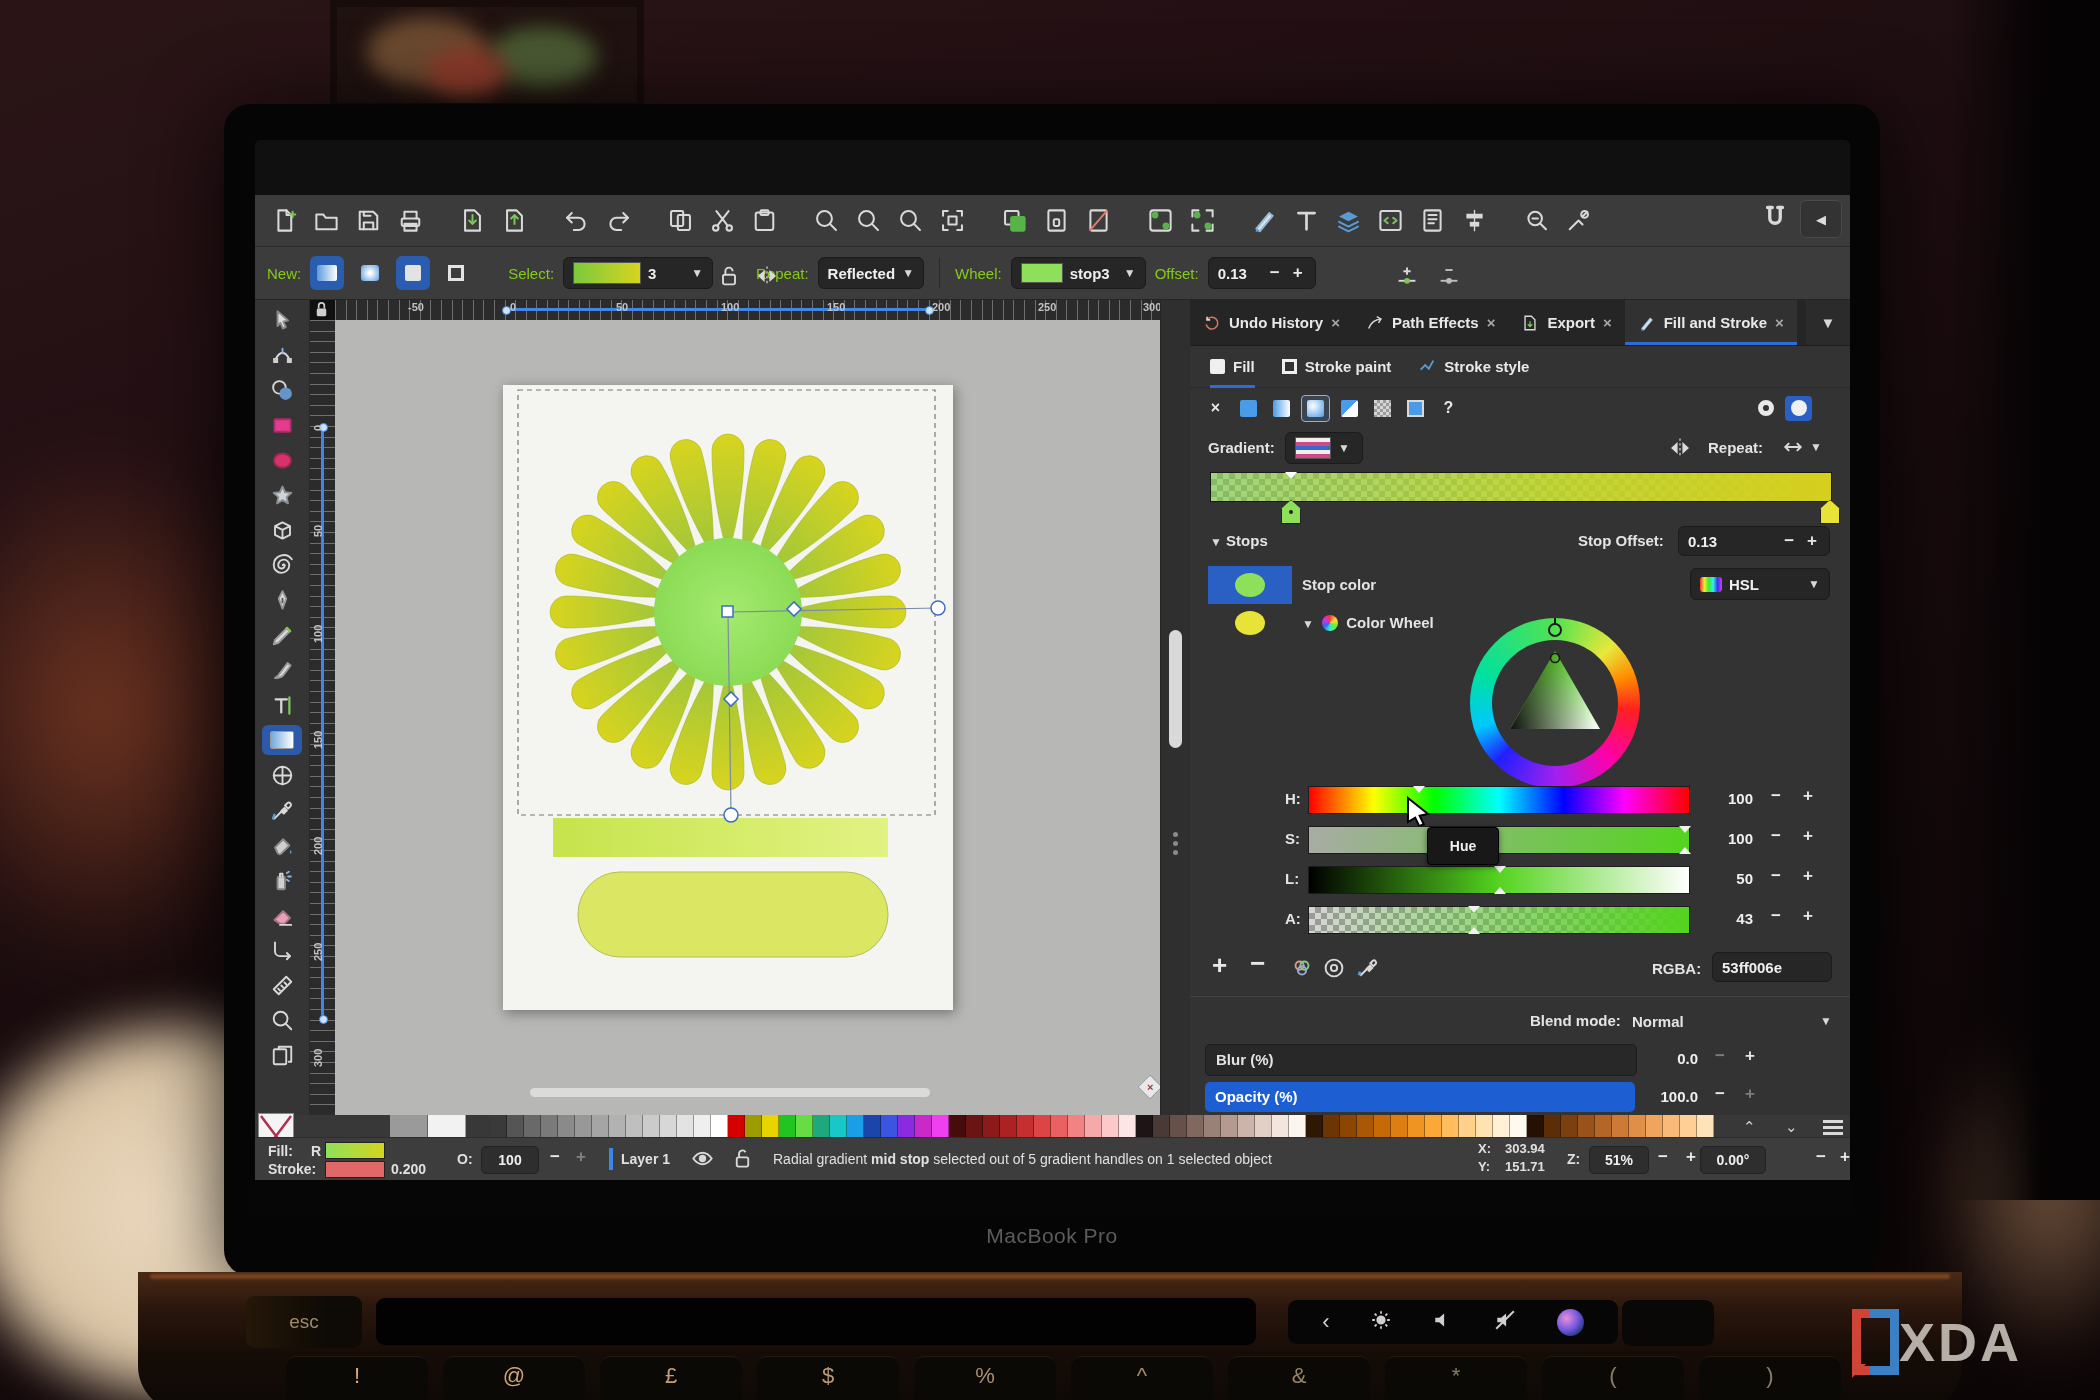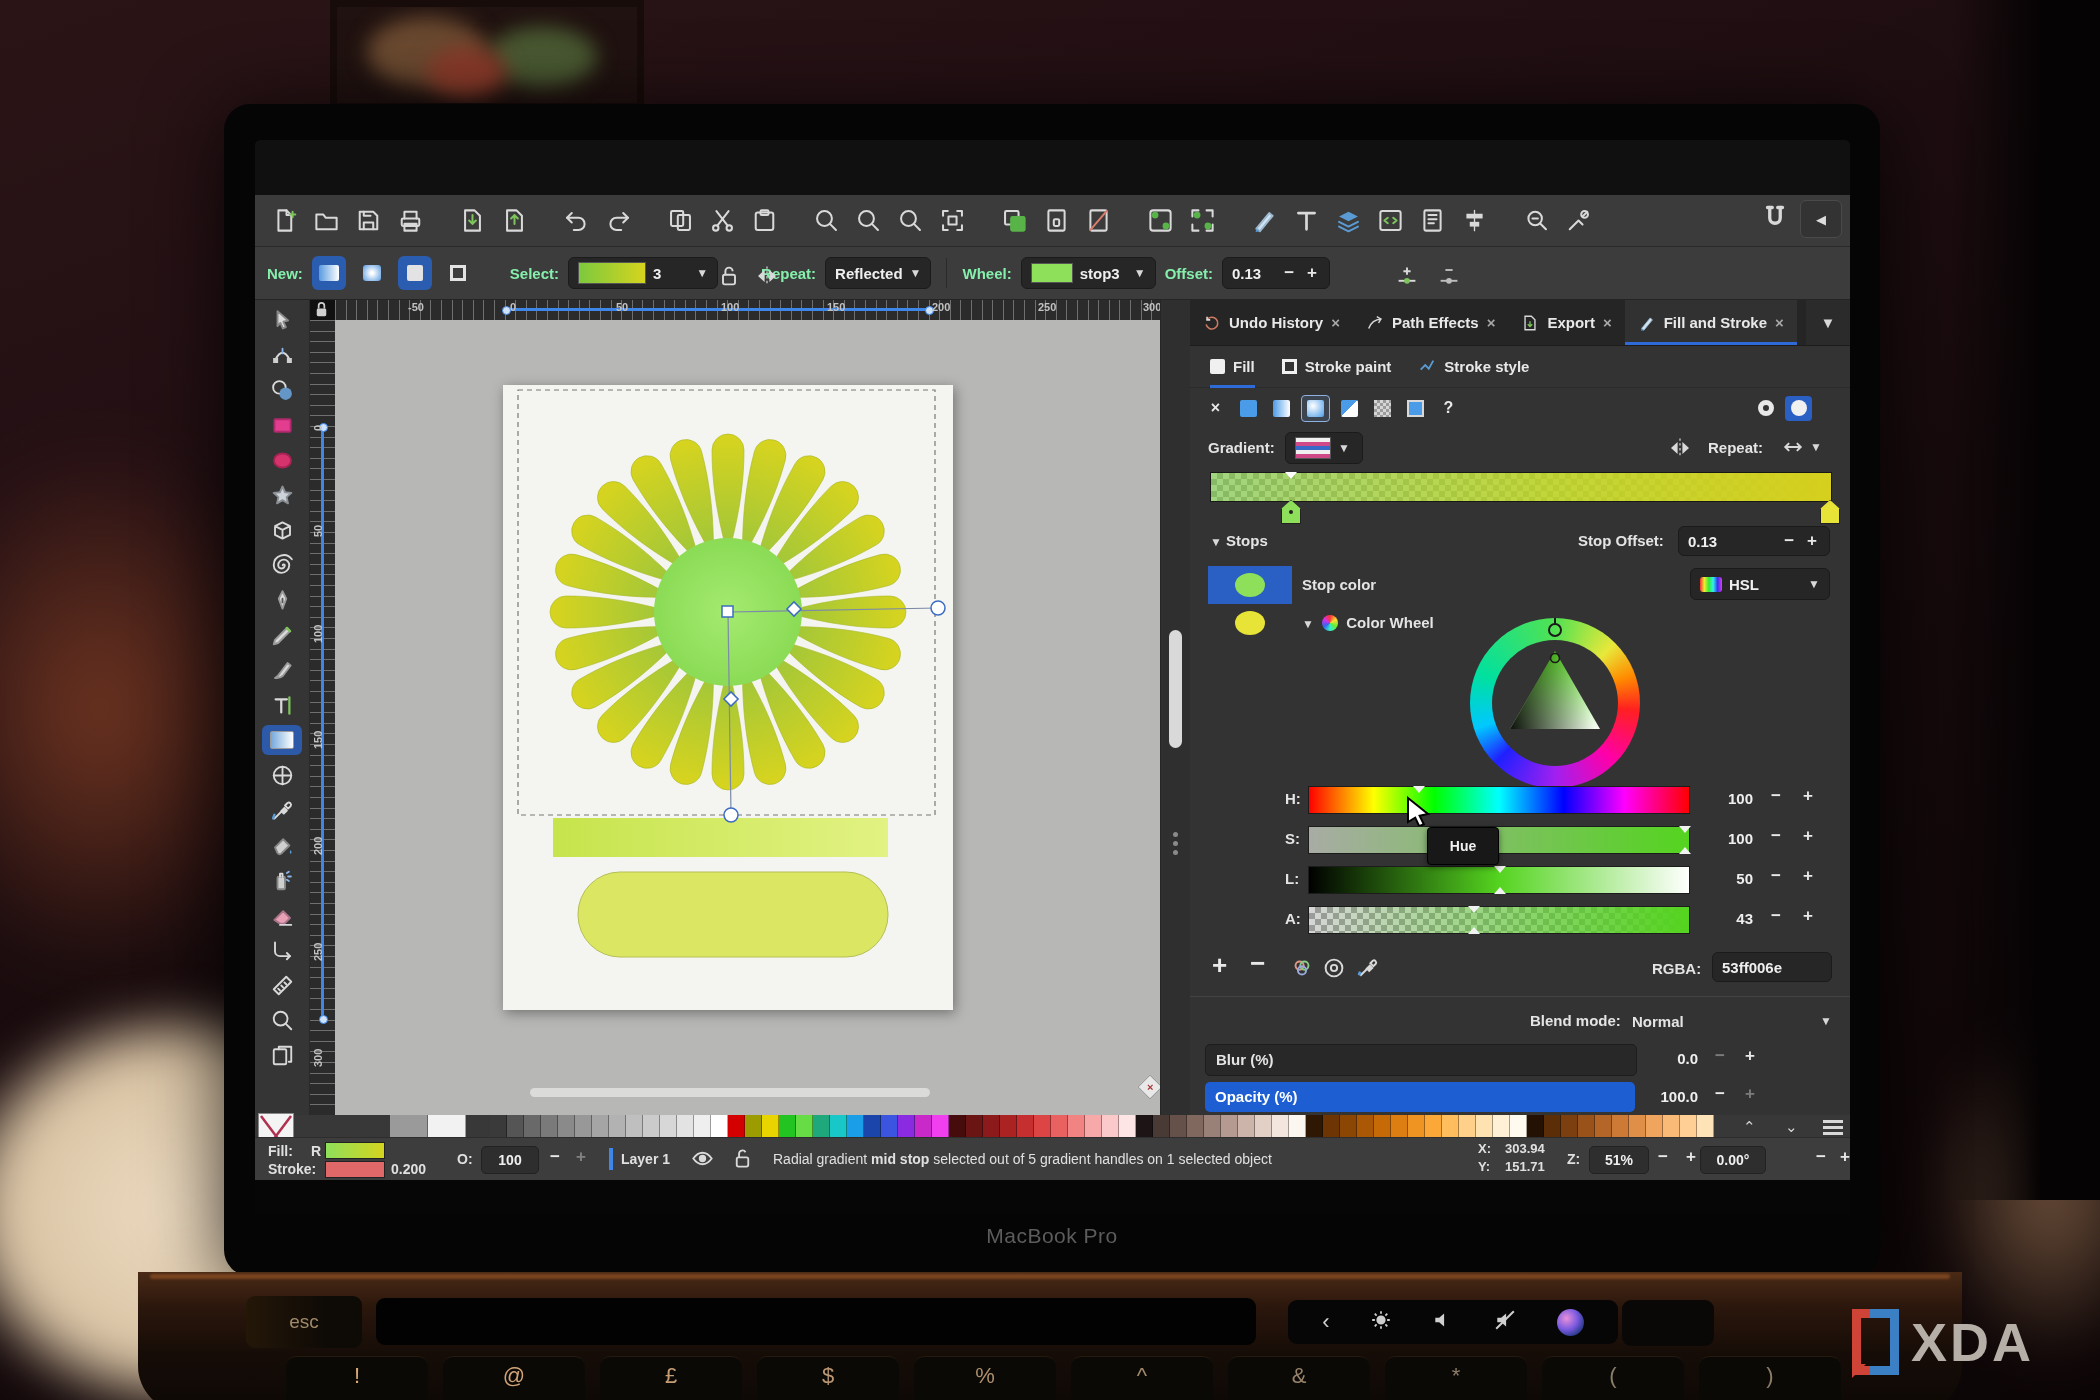--- a/index.html
+++ b/index.html
@@ -26,28 +26,28 @@
   .cstrip{left:1288px;top:1300px;width:302px;height:44px;background:#060606;border-radius:9px;display:flex;align-items:center;justify-content:space-around;padding:0 14px}
   .cstrip .tic{color:#cfcfcf;font-size:22px}
   .keyblob{left:1622px;top:1300px;width:92px;height:46px;background:#0a0806;border-radius:9px}
   .key{top:1356px;width:142px;height:60px;background:#0b0906;border-radius:10px;border-top:1px solid #241a0e;
        display:flex;justify-content:center;padding-top:6px;font-size:22px}
   
   .xda{left:1852px;top:1310px;height:64px;display:flex;align-items:center}
   .xbl{width:20px;height:48px;border:9px solid #cf4436;border-right:none}
   .xtail{width:14px;height:14px;background:#cf4436;margin-left:-29px;margin-top:58px;clip-path:polygon(0 0,100% 0,0 100%)}
   .xbr{width:20px;height:48px;border:9px solid #3b7fc4;border-left:none;margin-left:4px}
-  .xda .xt{color:#b5afa8;font-weight:800;font-size:54px;letter-spacing:3px;margin-left:12px;font-family:"Liberation Sans",sans-serif}
+  .xda .xt{color:#b5afa8;font-weight:800;font-size:54px;letter-spacing:3px;margin-left:0;font-family:"Liberation Sans",sans-serif}
   
   .screen{left:255px;top:140px;width:1595px;height:1075px;background:#101010;border-radius:5px;overflow:hidden}
   .cmdbar{left:0;top:55px;width:1595px;height:52px;background:#3b3b3b;border-bottom:1px solid #292929;display:flex;align-items:center;padding:0 12px;box-sizing:border-box}
   .cmdbar .ic{width:34px;height:34px;display:flex;align-items:center;justify-content:center;border-radius:5px;flex:0 0 auto;margin-right:8px}
   .cmdbar .gap{margin-left:20px}
   .gradbar{left:0;top:107px;width:1595px;height:53px;background:#3c3c3c;border-bottom:1px solid #242424;display:flex;align-items:center;padding:0 12px;box-sizing:border-box;gap:9px}
-  .lbl{color:#86efac;font-size:15px;font-weight:700;white-space:nowrap}
+  .lbl{color:#84cc16;font-size:15px;font-weight:400;white-space:nowrap}
   .tbtn{width:34px;height:34px;border-radius:6px;display:flex;align-items:center;justify-content:center}
   .tbtn.sel{background:#2a5db0}
   .well{background:#262626;border:1px solid #1b1b1b;border-radius:6px;height:32px;display:flex;align-items:center;padding:0 9px;gap:7px;color:#efefef;font-size:15px;font-weight:600;box-sizing:border-box}
   .spin{color:#e8e8e8;font-weight:700;font-size:17px;padding:0 3px}
   .dim{opacity:.4}
   .dd{color:#d8d8d8;font-size:12px}
   .sep{width:1px;height:30px;background:#2a2a2a;margin:0 6px}
   
   .toolbox{left:0;top:160px;width:55px;height:815px;background:#353535;border-right:1px solid #292929;display:flex;flex-direction:column;align-items:center;padding-top:5px;box-sizing:border-box}
   .tool{width:40px;height:30px;margin-bottom:5px;display:flex;align-items:center;justify-content:center;border-radius:6px;flex:0 0 auto}

